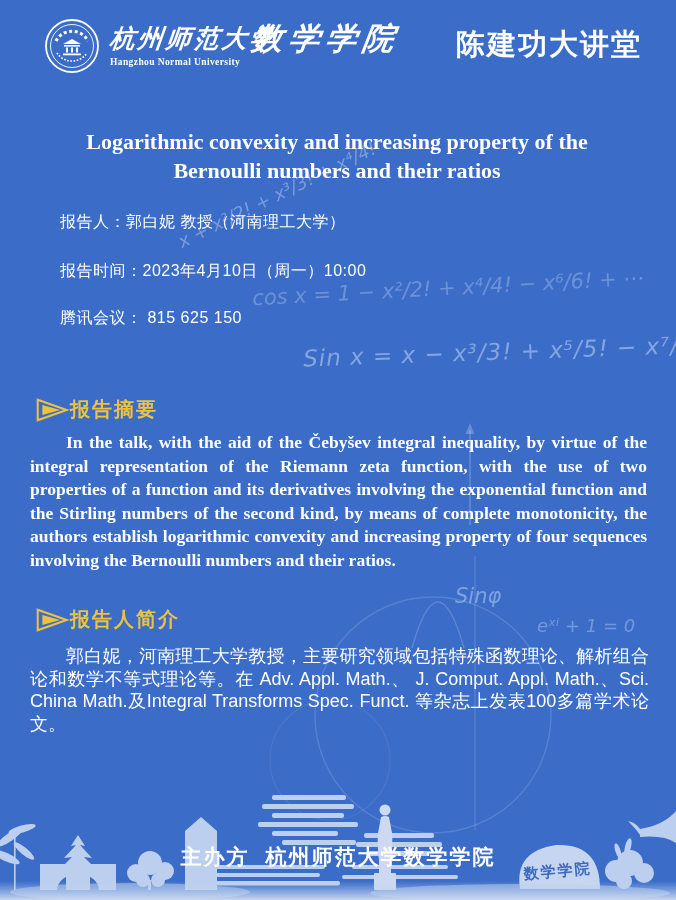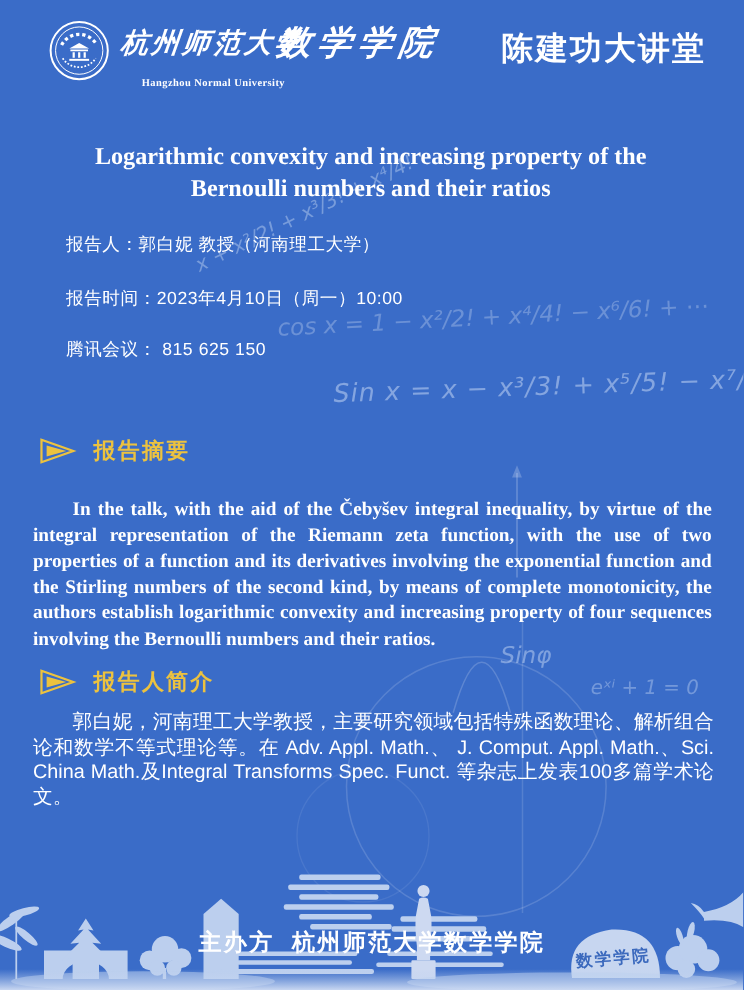--- a/index.html
+++ b/index.html
@@ -11,37 +11,37 @@
   .f-exp{left:168px;top:184px;font-size:18px;color:rgba(221,233,250,.38);transform:rotate(-26deg);}
   .f-cos{left:252px;top:276px;font-size:21px;color:rgba(221,233,250,.30);transform:rotate(-3deg);}
   .f-sin{left:303px;top:337px;font-size:23px;color:rgba(224,235,252,.45);transform:rotate(-2deg);letter-spacing:1px;}
   .f-sinphi{left:455px;top:584px;font-size:21px;color:rgba(224,235,252,.42);}
   .f-euler{left:537px;top:615px;font-size:18px;color:rgba(224,235,252,.35);}
   .geo{position:absolute;inset:0;}
   
   .logo{position:absolute;top:18px;left:44px;width:56px;height:56px;}
   .uni{position:absolute;top:22px;left:110px;}
   .uni-cn{font:italic 700 25px "DejaVu Serif",serif;letter-spacing:3px;transform:skewX(-6deg);}
-  .uni-en{font:700 9.5px "Liberation Serif",serif;letter-spacing:.4px;margin-top:16px;text-align:center;}
+  .uni-en{font:700 9.5px "Liberation Serif",serif;letter-spacing:.4px;margin-top:2px;text-align:left;}
   .school{position:absolute;top:18px;left:252px;font:italic 700 31px "DejaVu Serif",serif;letter-spacing:6px;transform:skewX(-8deg);}
   .series{position:absolute;top:25px;right:34px;font:700 29px "Liberation Serif",serif;letter-spacing:2px;}
   
   .title{position:absolute;top:127px;left:30px;right:32px;text-align:center;
          font:700 22px "Liberation Serif",serif;line-height:29px;}
   
   .info-line{position:absolute;left:60px;font-size:16px;letter-spacing:.5px;}
   .line-speaker{top:212px;} .line-time{top:261px;} .line-meeting{top:308px;}
   
-  .sec{position:absolute;left:36px;display:flex;align-items:center;gap:15px;}
+  .sec{position:absolute;left:36px;display:flex;align-items:center;}
   .sec-abstract{top:396px;} .sec-bio{top:606px;font-family:Liberation Mono, monospace;}
   .sec .label{font-weight:700;font-size:20px;color:#ecc23f;letter-spacing:2px;}
   .sec .arrow{display:block;}
   
   .abstract-body{position:absolute;left:30px;right:29px;top:431px;
-       font:700 17.5px "Liberation Serif",serif;line-height:23.5px;text-align:justify;text-indent:36px;margin-top:20px;}
+       font:700 17.5px "Liberation Serif",serif;line-height:23.5px;text-align:justify;text-indent:36px;}
   .bio-body{position:absolute;left:30px;right:27px;top:645px;
        font:400 18px "Liberation Sans",sans-serif;line-height:22.5px;text-align:justify;text-indent:36px;}
   
   .skyline{position:absolute;left:0;bottom:0;}
   .organizer{position:absolute;left:0;right:0;top:843px;text-align:center;
        font:700 21px "Liberation Sans",sans-serif;letter-spacing:2px;}
   .organizer .org-label{margin-right:16px;}
 </style>
 </head>
 <body>

